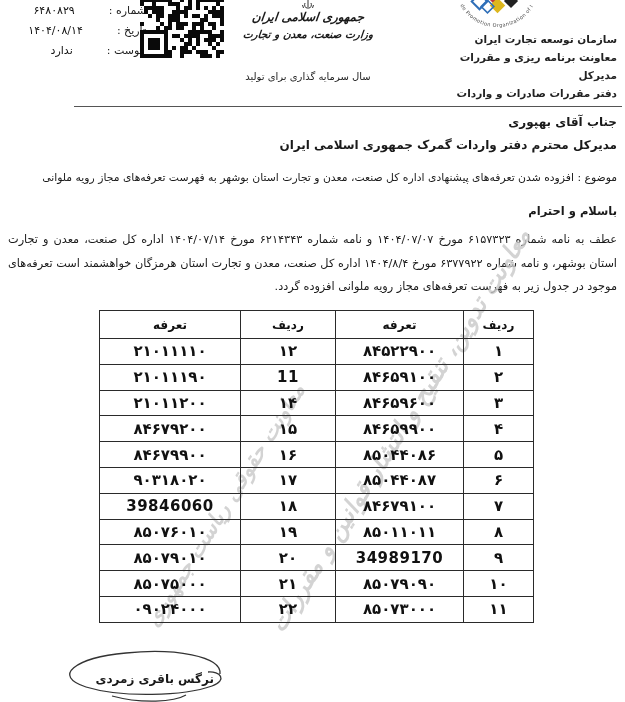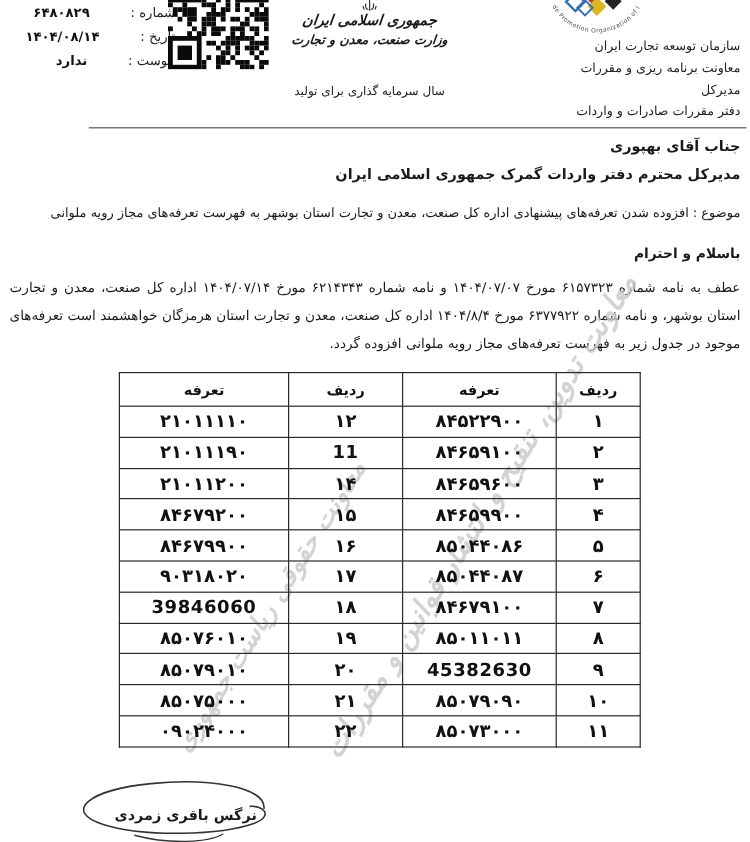--- a/index.html
+++ b/index.html
@@ -7,37 +7,37 @@
     position:relative;width:625px;height:702px;background:#ffffff;
     font-family:"DejaVu Sans",sans-serif;color:#1a1a1a;overflow:hidden;
     direction:rtl;
   }
   .abs{position:absolute;}
 
   
   #meta-block{left:6px;top:4px;width:140px;font-size:11px;direction:rtl;text-align:right;}
   .meta-row{display:flex;flex-direction:row;justify-content:flex-start;gap:6px;margin-bottom:7px;align-items:baseline;}
   .meta-label{color:#222;margin-left:28px;}
-  .meta-value{font-weight:bold;color:#111;letter-spacing:.5px;text-align:center;}
+  .meta-value{font-weight:normal;color:#111;letter-spacing:.5px;text-align:center;}
 
   
   #qr-wrap{left:140px;top:0;width:86px;height:58px;overflow:hidden;}
   #qr-wrap svg{position:absolute;left:0;top:-26px;}
 
   
   #ministry-block{left:233px;top:0;width:150px;text-align:center;}
   #iran-emblem{display:block;margin:0 auto;}
   .calli{font-style:italic;font-weight:bold;transform:skewX(-6deg);}
   #ministry-line1{font-size:12px;margin-top:1px;}
   #ministry-line2{font-size:10.5px;margin-top:4px;}
   #slogan{left:233px;top:71px;width:150px;text-align:center;font-size:10px;color:#222;}
 
   
   #org-logo{left:450px;top:0;width:94px;height:31px;overflow:hidden;}
-  #org-block{right:8px;top:30px;width:170px;text-align:right;font-size:10.5px;line-height:18px;color:#222;}
+  #org-block{right:8px;top:30px;width:170px;text-align:right;font-size:10.5px;line-height:18px;color:#222;font-weight:bold;}
 
   
   #header-sep{left:74px;top:106px;width:548px;border-top:1.2px solid #555;}
 
   
   #recipient1{right:8px;top:115px;font-size:12px;font-weight:bold;}
   #recipient2{right:8px;top:138px;font-size:12px;font-weight:bold;text-align:right;}
   #subject{right:8px;left:6px;top:171px;font-size:10.8px;}
   #salutation{right:8px;top:204px;font-size:11.5px;font-weight:bold;}
   #body-text{right:8px;left:8px;top:228px;font-size:11.3px;line-height:23.5px;text-align:justify;}
@@ -344,21 +344,21 @@
           <td>39846060</td>
         </tr>
         <tr>
           <td>۸</td>
           <td>۸۵۰۱۱۰۱۱</td>
           <td>۱۹</td>
           <td>۸۵۰۷۶۰۱۰</td>
         </tr>
         <tr>
           <td>۹</td>
-          <td>45382630</td>
+          <td>34989170</td>
           <td>۲۰</td>
           <td>۸۵۰۷۹۰۱۰</td>
         </tr>
         <tr>
           <td>۱۰</td>
           <td>۸۵۰۷۹۰۹۰</td>
           <td>۲۱</td>
           <td>۸۵۰۷۵۰۰۰</td>
         </tr>
         <tr>

